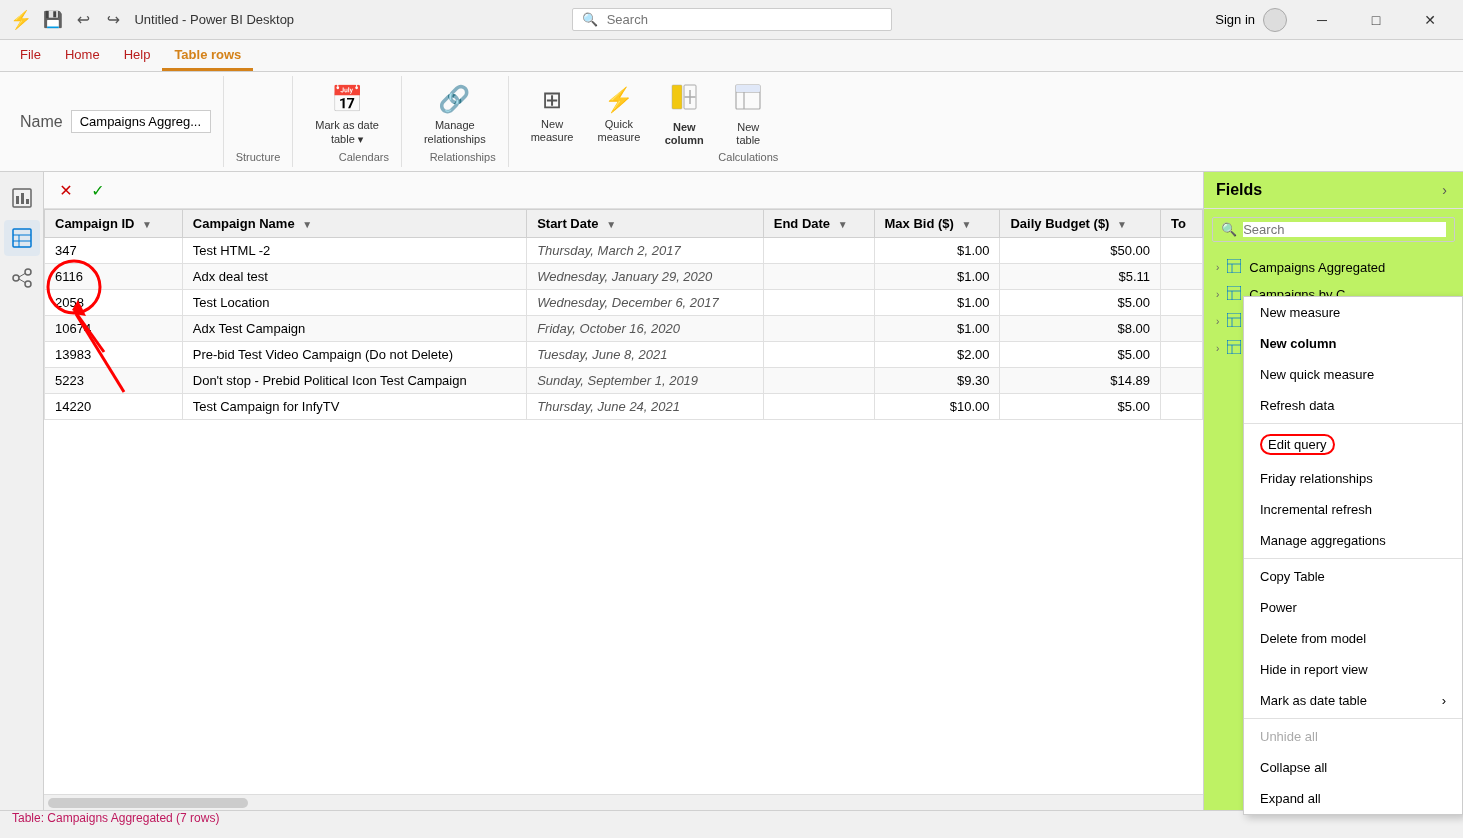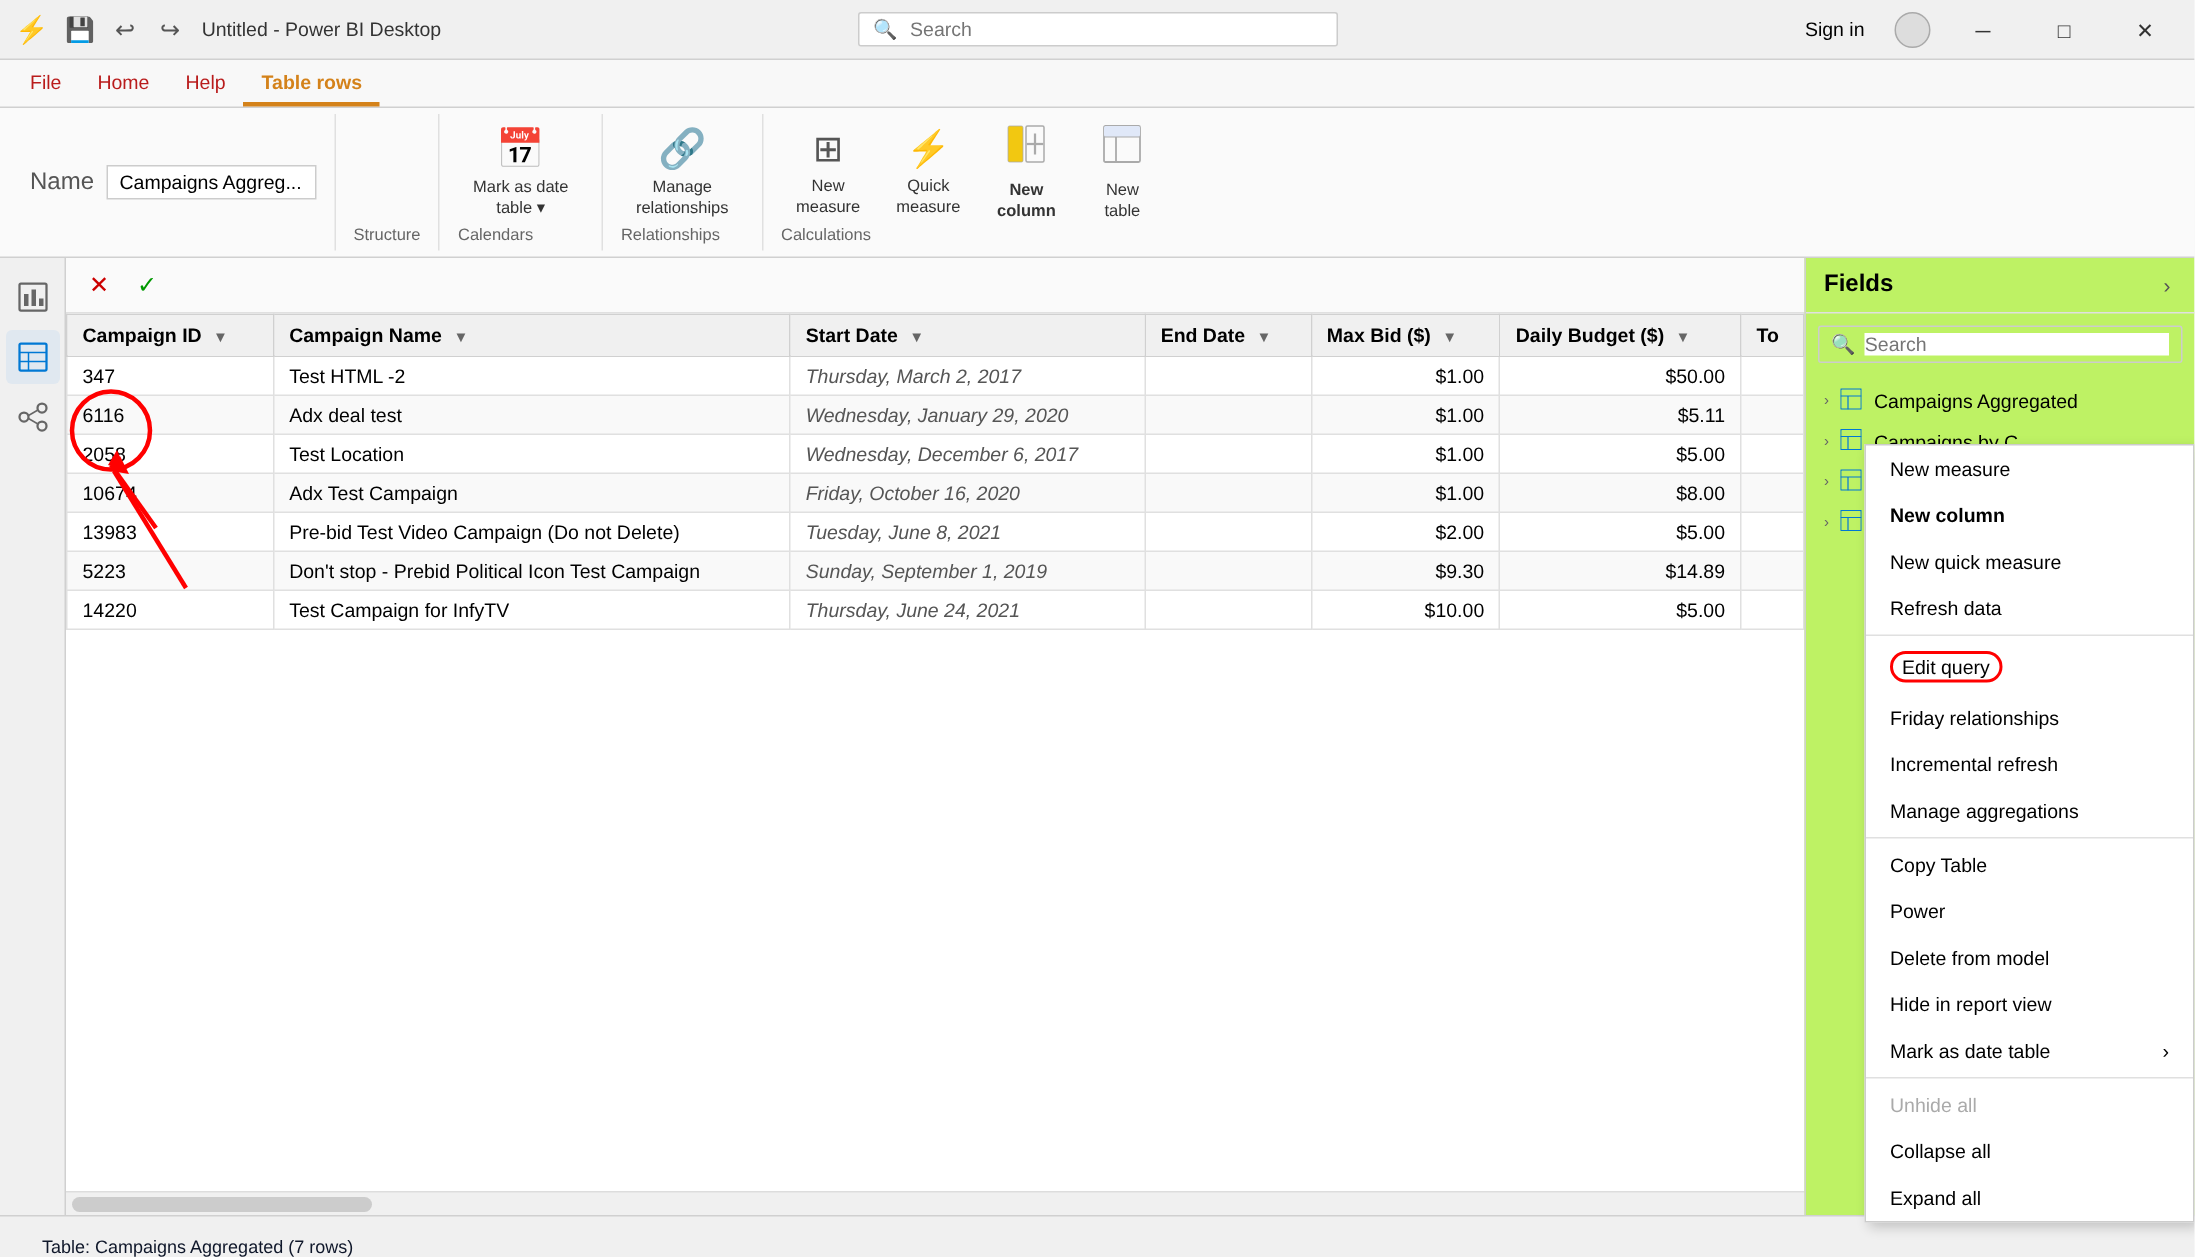--- a/index.html
+++ b/index.html
@@ -16,21 +16,21 @@
     .title-text { font-size: 13px; color: #333; }
     .window-controls { display: flex; gap: 8px; }
     .win-btn { width: 46px; height: 30px; border: none; background: transparent; cursor: pointer; font-size: 14px; color: #333; }
     .search-box-global {
       display: flex; align-items: center; background: white; border: 1px solid #ccc;
       border-radius: 2px; padding: 3px 10px; width: 320px; gap: 8px;
     }
     .search-box-global input { border: none; outline: none; font-size: 13px; width: 280px; }
     .toolbar-icons { display: flex; gap: 4px; }
     .icon-btn { width: 26px; height: 26px; border: none; background: transparent; cursor: pointer; font-size: 16px; color: #555; display: flex; align-items: center; justify-content: center; }
-    .sign-in { display: flex; align-items: center; gap: 20px; font-size: 13px; cursor: pointer; }
+    .sign-in { display: flex; align-items: center; gap: 8px; font-size: 13px; cursor: pointer; }
     .avatar { width: 24px; height: 24px; background: #ddd; border-radius: 50%; border: 1px solid #aaa; }
 
     
     .menu-bar {
       display: flex; align-items: center; background: #f8f8f8;
       border-bottom: 1px solid #d0d0d0; height: 32px; padding: 0 8px;
     }
     .menu-item {
       padding: 6px 12px; cursor: pointer; font-size: 13px; color: #b91c1c;
       border-bottom: 3px solid transparent;
@@ -43,21 +43,21 @@
       padding: 4px 8px; display: flex; align-items: flex-end; gap: 0;
       height: 100px;
     }
     .ribbon-group {
       display: flex; flex-direction: column; align-items: flex-start;
       border-right: 1px solid #e0e0e0; padding: 0 12px;
       height: 100%; justify-content: space-between;
     }
     .ribbon-group:last-child { border-right: none; }
     .ribbon-group-label {
-      font-size: 11px; color: #666; text-align: left; width: 100%;
+      font-size: 11px; color: #666; text-align: right; width: 100%;
       padding-bottom: 4px;
     }
     .ribbon-items { display: flex; align-items: flex-end; gap: 4px; flex: 1; }
     .ribbon-btn {
       display: flex; flex-direction: column; align-items: center; justify-content: center;
       gap: 4px; padding: 6px 10px; cursor: pointer; border: none; background: transparent;
       border-radius: 3px; min-width: 60px; height: 72px;
     }
     .ribbon-btn .icon { font-size: 24px; }
     .ribbon-btn .label { font-size: 11px; text-align: center; color: #333; line-height: 1.2; }
@@ -140,21 +140,21 @@
     .context-menu-item {
       padding: 8px 16px; cursor: pointer; font-size: 13px; display: flex;
       align-items: center; justify-content: space-between;
     }
     .context-menu-item.disabled { color: #aaa; cursor: default; }
     .context-menu-separator { height: 1px; background: #e0e0e0; margin: 2px 0; }
 
     
     .status-bar {
       height: 28px; background: #f0f0f0; border-top: 1px solid #d0d0d0;
-      display: flex; align-items: flex-end; padding: 0 28px; font-size: 12px; color: #0f172a;
+      display: flex; align-items: flex-start; padding: 0 12px; font-size: 12px; color: #be185d;
     }
     .ribbon-new-measure-icon { color: #555; font-size: 22px; }
 
     .panel-expand-btn {
       border: none; background: transparent; cursor: pointer; font-size: 14px; color: #555;
       padding: 2px 4px;
     }
   </style>
 </head>
 <body>

